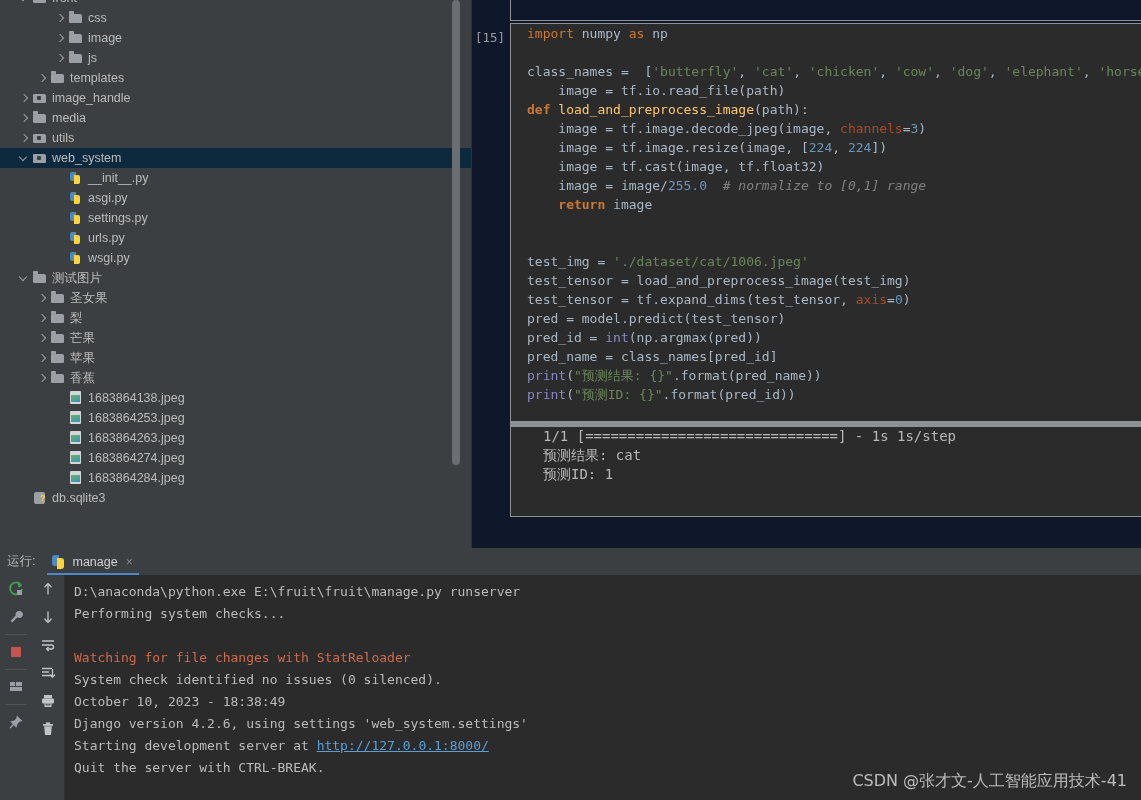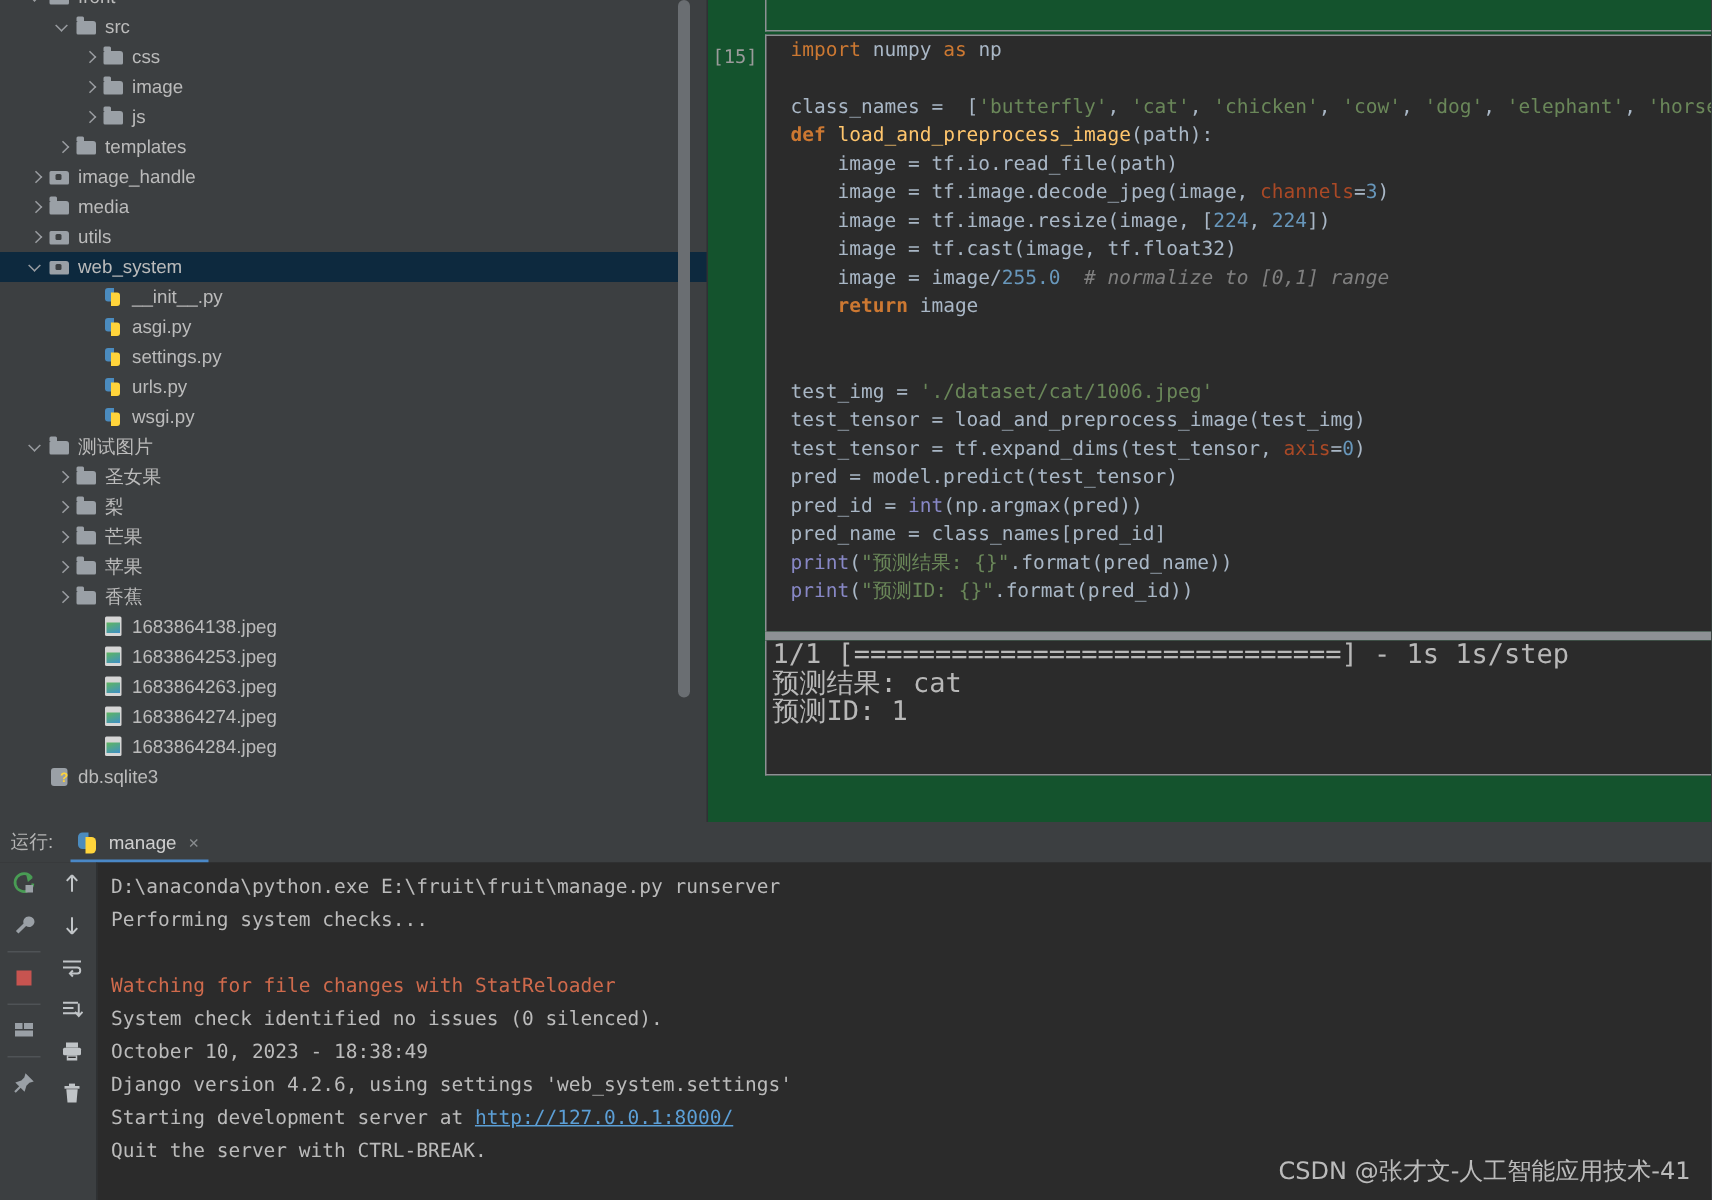--- a/index.html
+++ b/index.html
@@ -150,21 +150,21 @@
     left: 471px; top: 0;
     width: 1px; height: 548px;
     background: #2e3133;
   }
 
   
   #notebook {
     position: absolute;
     left: 472px; top: 0;
     width: 669px; height: 548px;
-    background: #14532d;
+    background: #0f172a;
     overflow: hidden;
   }
   #prev-cell-edge {
     position: absolute;
     left: 38px; top: 0;
     right: 0; height: 21px;
     border-bottom: 1px solid #8d9194;
     border-left: 1px solid #8d9194;
     box-sizing: border-box;
   }
@@ -204,25 +204,25 @@
   .codeline {
     font-family: "DejaVu Sans Mono", monospace;
     font-size: 13px;
     line-height: 19px;
     white-space: pre;
     color: #a9b7c6;
     padding-left: 16px;
   }
   .out-line {
     font-family: "DejaVu Sans Mono", monospace;
-    font-size: 18px;
+    font-size: 14px;
     line-height: 19px;
     white-space: pre;
     color: #b8b8b8;
-    padding-left: 4px;
+    padding-left: 32px;
   }
   .k  { color: #cc7832; }        
   .kb { color: #cc7832; font-weight: bold; }
   .fn { color: #ffc66d; }        
   .s  { color: #6a8759; }        
   .n  { color: #6897bb; }        
   .pf { color: #8888c6; }
   .kwarg { color: #aa4926; }     
   .cm { color: #808080; font-style: italic; }  
   .pl { color: #a9b7c6; }
@@ -341,26 +341,20 @@
 
   <div id="project-tree">
     <div id="tree-rows">
         <div class="tree-row cut-top">
           <span style="flex: 0 0 18px; height: 20px;"></span>
           <span class="tw open"></span>
           <span class="ic folder"></span>
           <span class="tree-label">front</span>
         </div>
         <div class="tree-row">
-          <span style="flex: 0 0 36px; height: 20px;"></span>
-          <span class="tw open"></span>
-          <span class="ic folder"></span>
-          <span class="tree-label">src</span>
-        </div>
-        <div class="tree-row">
           <span style="flex: 0 0 54px; height: 20px;"></span>
           <span class="tw closed"></span>
           <span class="ic folder"></span>
           <span class="tree-label">css</span>
         </div>
         <div class="tree-row">
           <span style="flex: 0 0 54px; height: 20px;"></span>
           <span class="tw closed"></span>
           <span class="ic folder"></span>
           <span class="tree-label">image</span>
@@ -511,22 +505,22 @@
   <div id="tree-right-border"></div>
 
   <div id="notebook">
     <div id="prev-cell-edge"></div>
     <div id="cell-label">[15]</div>
     <div id="code-cell">
       <div id="code-lines">
           <div class="codeline"><span class="k">import </span><span class="pl">numpy </span><span class="k">as </span><span class="pl">np</span></div>
           <div class="codeline">&nbsp;</div>
           <div class="codeline"><span class="pl">class_names = </span><span class="pl"> [</span><span class="s">'butterfly'</span><span class="pl">, </span><span class="s">'cat'</span><span class="pl">, </span><span class="s">'chicken'</span><span class="pl">, </span><span class="s">'cow'</span><span class="pl">, </span><span class="s">'dog'</span><span class="pl">, </span><span class="s">'elephant'</span><span class="pl">, </span><span class="s">'horse</span></div>
+          <div class="codeline"><span class="pl">    image = tf.io.read_file(path)</span></div>
           <div class="codeline"><span class="kb">def </span><span class="fn">load_and_preprocess_image</span><span class="pl">(path):</span></div>
-          <div class="codeline"><span class="pl">    image = tf.io.read_file(path)</span></div>
           <div class="codeline"><span class="pl">    image = tf.image.decode_jpeg(image, </span><span class="kwarg">channels</span><span class="pl">=</span><span class="n">3</span><span class="pl">)</span></div>
           <div class="codeline"><span class="pl">    image = tf.image.resize(image, [</span><span class="n">224</span><span class="pl">, </span><span class="n">224</span><span class="pl">])</span></div>
           <div class="codeline"><span class="pl">    image = tf.cast(image, tf.float32)</span></div>
           <div class="codeline"><span class="pl">    image = image/</span><span class="n">255.0</span><span class="pl">  </span><span class="cm"># normalize to [0,1] range</span></div>
           <div class="codeline"><span class="pl">    </span><span class="kb">return </span><span class="pl">image</span></div>
           <div class="codeline">&nbsp;</div>
           <div class="codeline">&nbsp;</div>
           <div class="codeline"><span class="pl">test_img = </span><span class="s">'./dataset/cat/1006.jpeg'</span></div>
           <div class="codeline"><span class="pl">test_tensor = load_and_preprocess_image(test_img)</span></div>
           <div class="codeline"><span class="pl">test_tensor = tf.expand_dims(test_tensor, </span><span class="kwarg">axis</span><span class="pl">=</span><span class="n">0</span><span class="pl">)</span></div>

